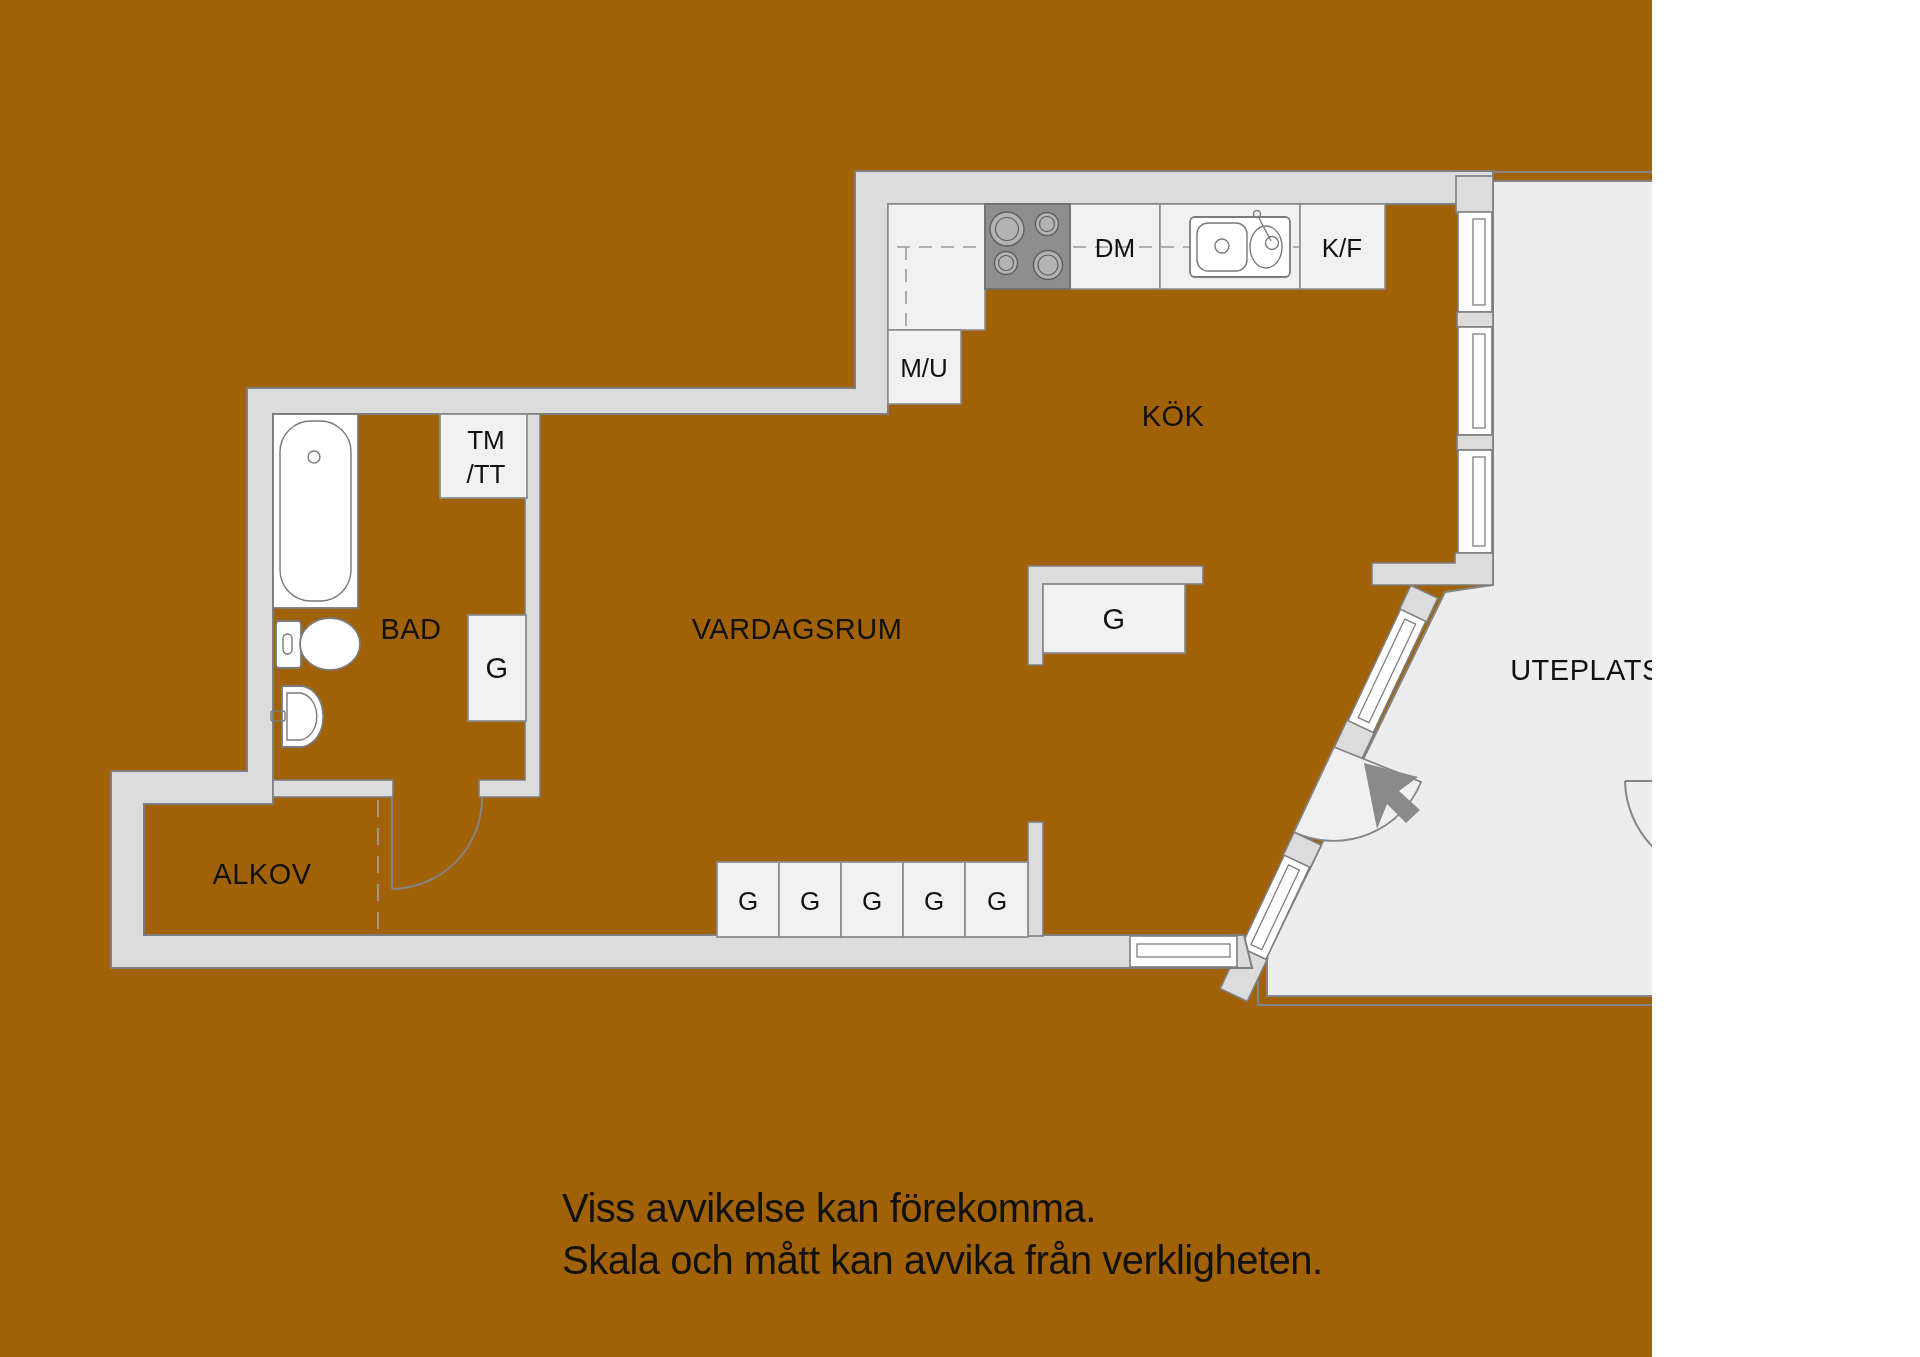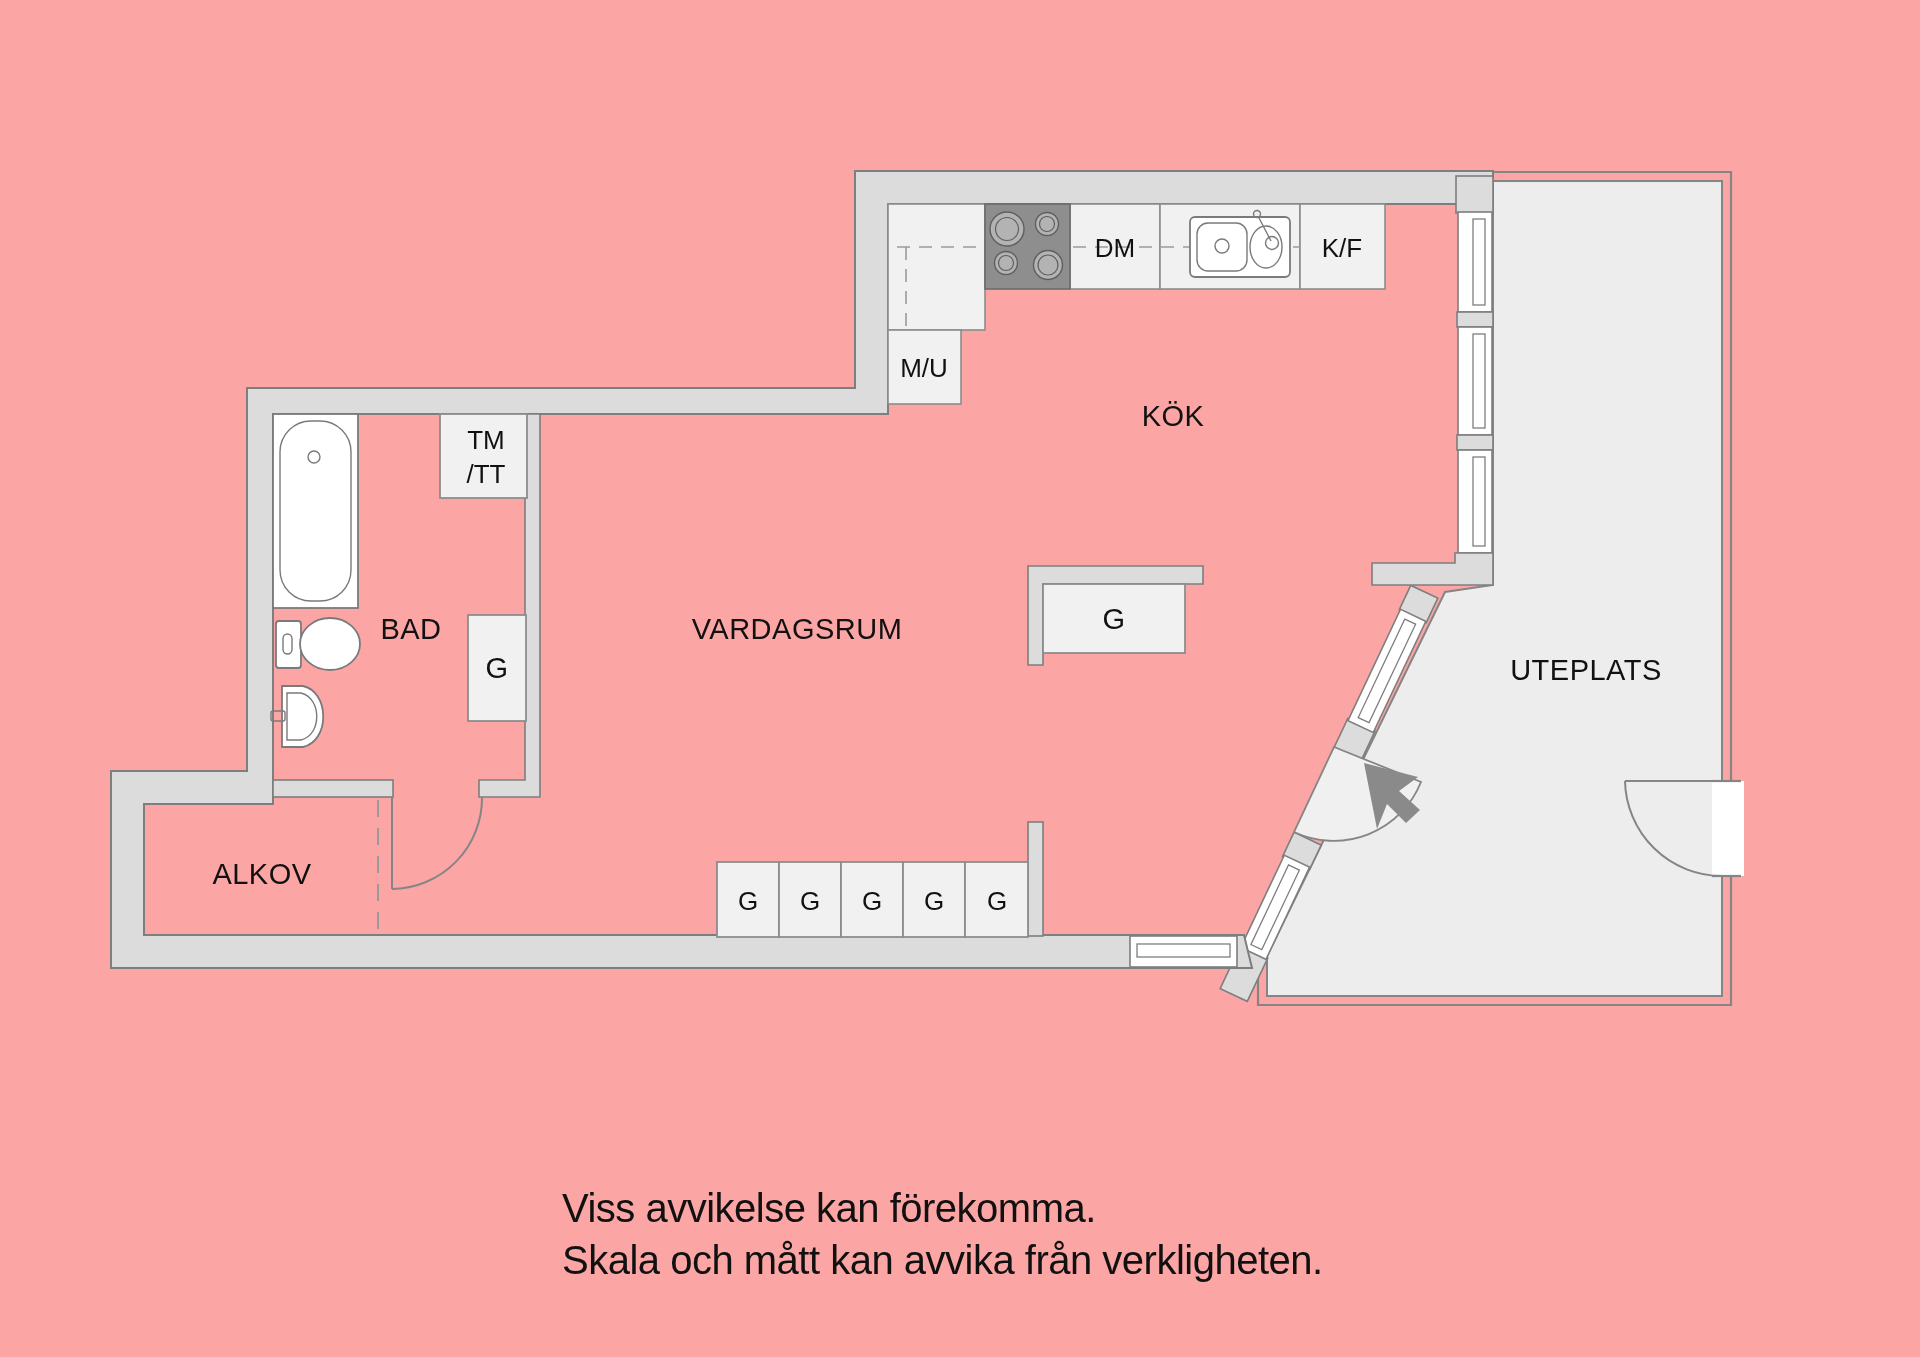--- a/index.html
+++ b/index.html
@@ -1,20 +1,20 @@
 <!DOCTYPE html>
 <html style="--wall: #dcdcdc; --wallLine: #7e7e7e; --patio: #ededed; --fixture: #f1f1f1; --stove: #8e8e8e; --burner: #b3b3b3; --arrow: #8a8a8a; --fan: #f0f0f0; --ink: #111111;"><head>
 <meta charset="utf-8">
 <style>
   :root{
     --wall:#dcdcdc; --wallLine:#7e7e7e; --patio:#ededed; --fixture:#f1f1f1;
     --stove:#8e8e8e; --burner:#b3b3b3; --arrow:#8a8a8a; --ink:#111111; --fan:#f0f0f0;
   }
   html,body{margin:0;padding:0;background:#ffffff;}
-  .canvas{position:relative;width:1920px;height:1357px;background:#fca5a5;overflow:hidden;}
+  .canvas{position:relative;width:1652px;height:1357px;background:#a16207;overflow:hidden;}
   svg{position:absolute;left:0;top:0;}
   .wall{fill:var(--wall);stroke:var(--wallLine);stroke-width:2;}
   .wallThin{fill:var(--wall);stroke:var(--wallLine);stroke-width:1.6;}
   .win{fill:#ffffff;stroke:var(--wallLine);stroke-width:1.6;}
   .glass{fill:#ffffff;stroke:var(--wallLine);stroke-width:1.3;}
   .cell{fill:var(--fixture);stroke:#8d8d8d;stroke-width:1.6;}
   .fixbox{fill:var(--fixture);stroke:#8d8d8d;stroke-width:1.8;}
   .sanitary{fill:#ffffff;stroke:#7a7a7a;stroke-width:1.8;}
   .sanithin{fill:none;stroke:#7a7a7a;stroke-width:1.4;}
   .arc{fill:none;stroke:#858585;stroke-width:2;}

